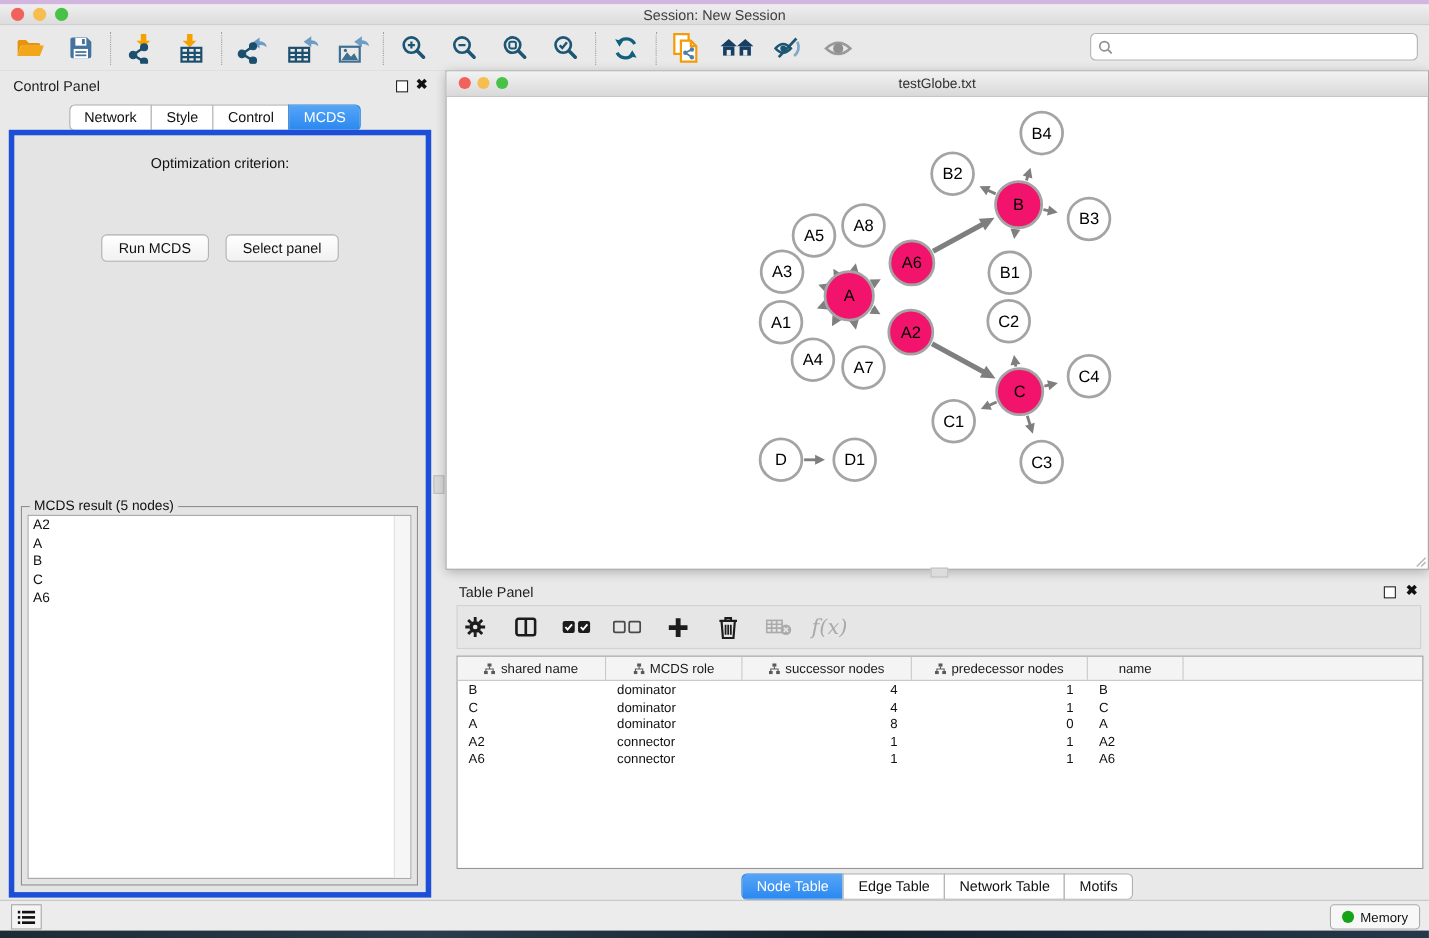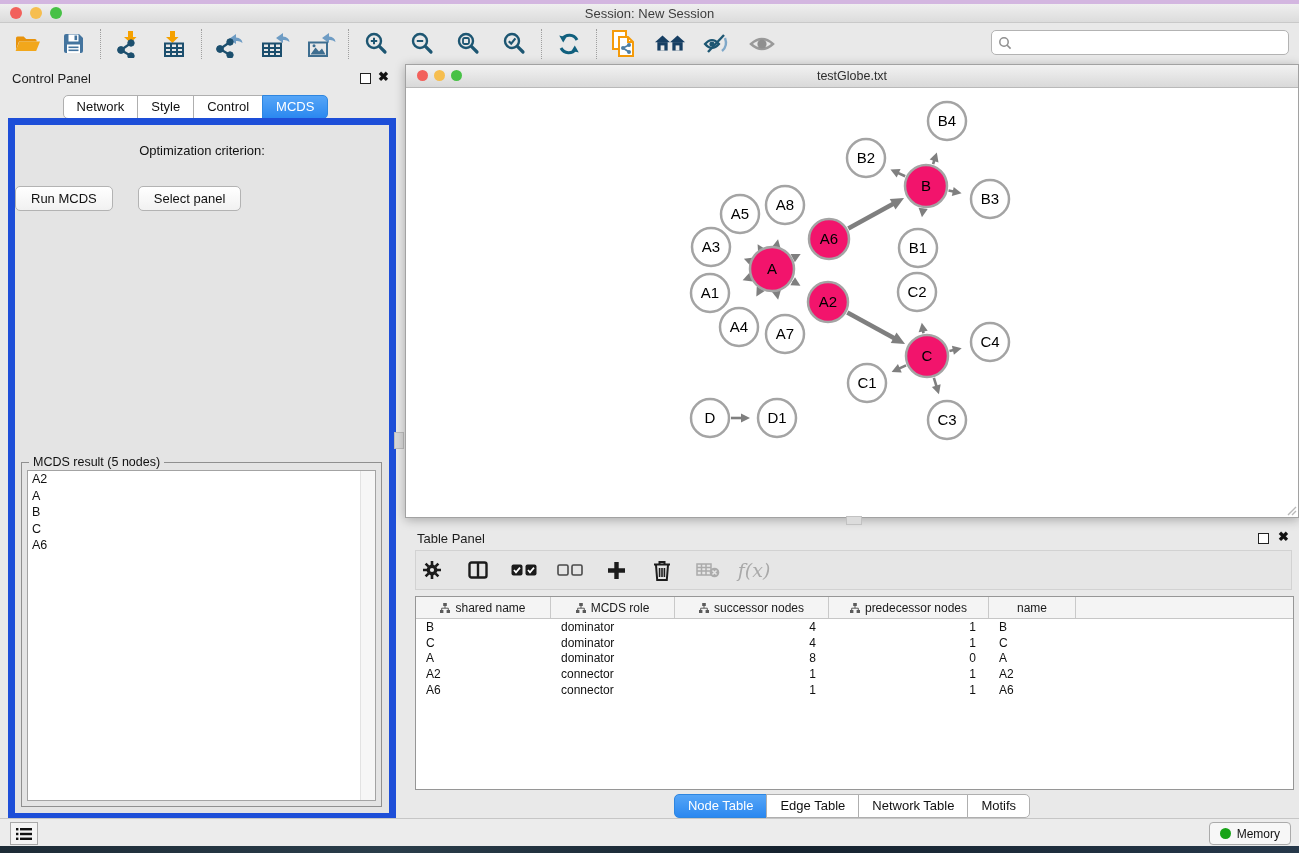--- a/index.html
+++ b/index.html
@@ -43,29 +43,29 @@
 
   .tabrow{position:absolute;display:flex;}
   #cp-tabs{left:0;width:391px;top:31px;justify-content:center;}
   .tab{border:1px solid #AFAFAF;background:#fff;color:#111;font-size:13px;
        padding:3px 13px 4px 13px;margin-left:-1px;cursor:default;white-space:nowrap;}
   .tab:first-child{border-radius:5px 0 0 5px;margin-left:0;}
   .tab:last-child{border-radius:0 5px 5px 0;}
   .tab.active{background:linear-gradient(#55A5F7,#2B88F0);border-color:#2E86E0;color:#fff;}
 
   #cp-body{position:absolute;left:8px;top:54px;width:374px;height:688px;
-           background:#E4E4E4;border:7px solid #1d4ed8;}
+           background:#E4E4E4;border:5px solid #1d4ed8;}
   #opt-label{position:absolute;left:0;width:100%;top:18px;text-align:center;font-size:13px;color:#111;}
   #opt-select{position:absolute;left:34px;top:40px;width:313px;height:23px;background:#fff;
               border:1px solid #B3B3B3;border-radius:5px;display:flex;align-items:center;}
   #opt-select .selval{flex:1;font-size:13px;padding-left:8px;color:#111;white-space:nowrap;overflow:hidden;}
   #opt-select .stepper{width:20px;height:23px;margin-right:-1px;border-radius:0 5px 5px 0;
               background:linear-gradient(#6FB0F9,#2D7BF0);display:flex;flex-direction:column;
               align-items:center;justify-content:center;gap:1px;}
-  .btnrow{position:absolute;left:0;width:100%;top:61px;display:flex;justify-content:flex-start;gap:25px;}
+  .btnrow{position:absolute;left:0;width:100%;top:90px;display:flex;justify-content:center;gap:15px;}
   .pushbtn{background:linear-gradient(#FFFFFF,#F1F1F1);border:1px solid #B3B3B3;border-radius:5px;
            font-size:13px;color:#111;padding:4px 15px;font-family:"Liberation Sans",sans-serif;cursor:default;}
 
   #result-group{position:absolute;left:6px;top:337px;width:359px;height:343px;
                 border:1px solid #8F8F8F;}
   #result-legend{position:absolute;left:7px;top:-8px;background:#E4E4E4;padding:0 4px;
                  font-size:12.5px;color:#111;}
   #result-list{position:absolute;left:5px;top:7px;width:347px;height:329px;background:#fff;
                border:1px solid #A3A3A3;overflow:hidden;}
   .result-item{font-size:12.5px;color:#111;padding:0 0 0 4px;line-height:16.5px;}

